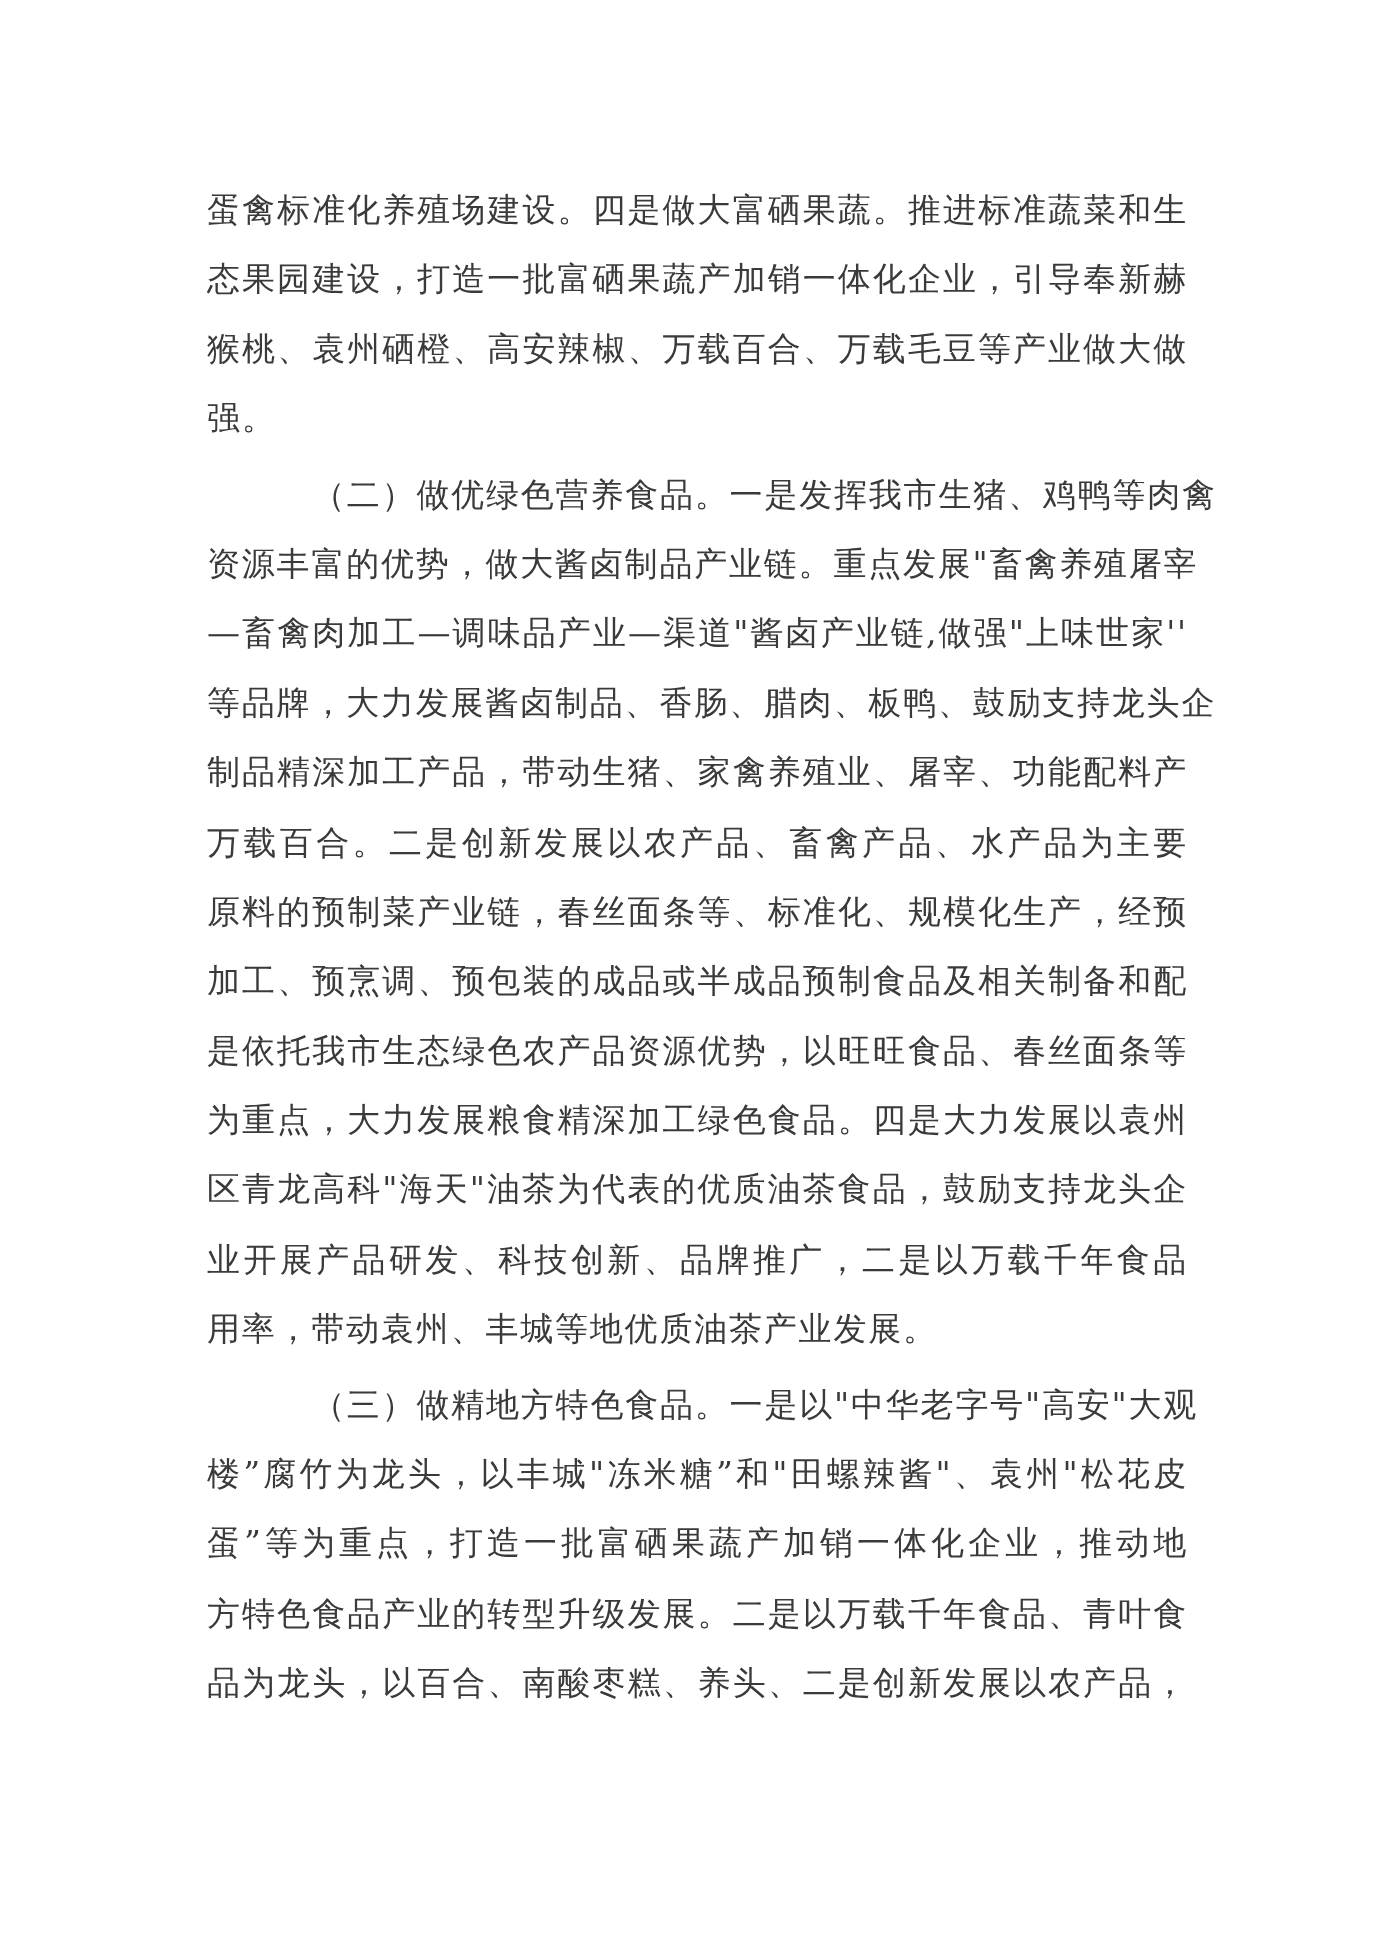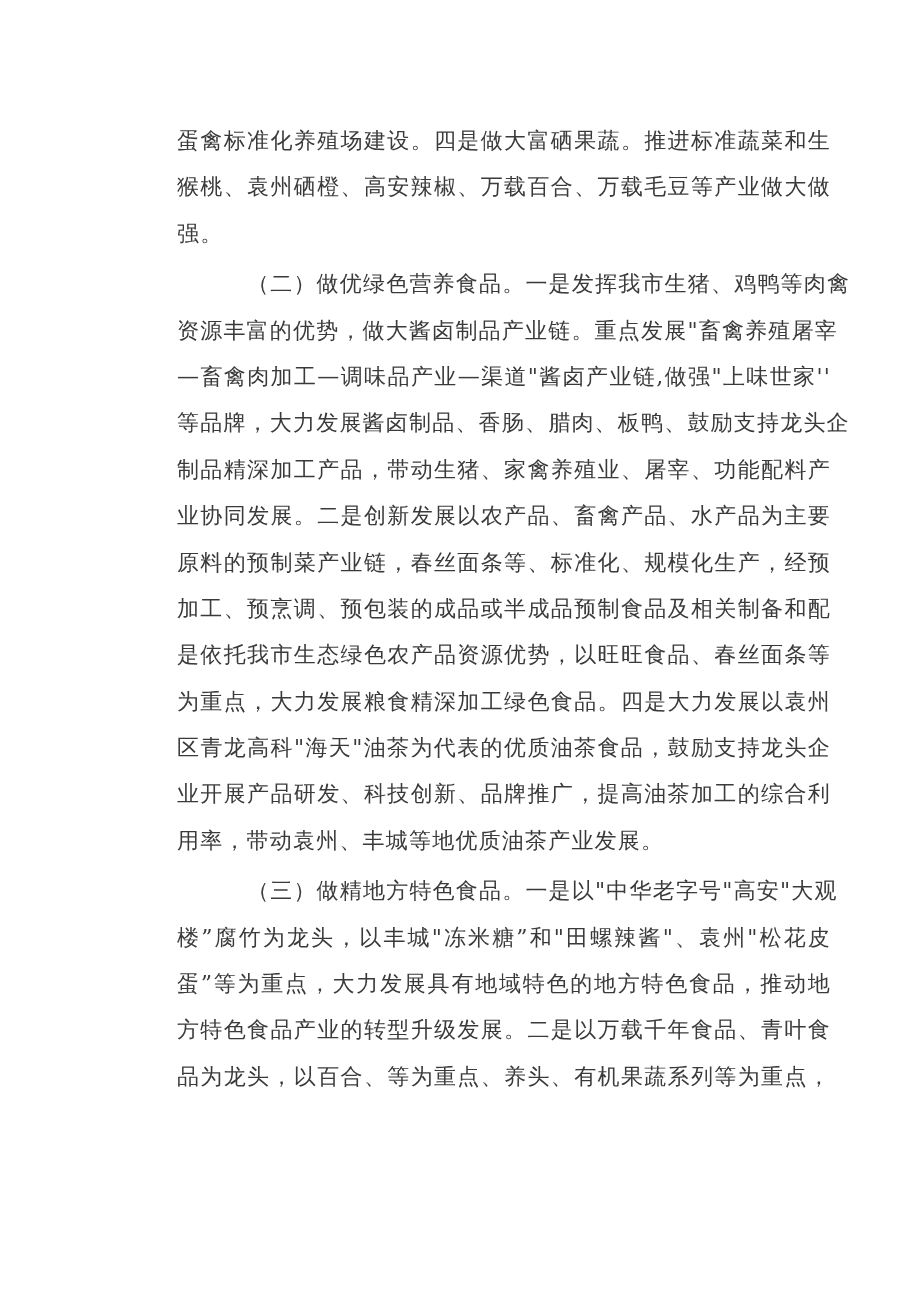--- a/index.html
+++ b/index.html
@@ -38,21 +38,20 @@
       height: 46.4px;
       line-height: 34px;
       font-size: 22px;
       letter-spacing: 1.2px;
       white-space: nowrap;
       text-align: justify;
       text-align-last: justify;
       -moz-text-align-last: justify;
       width: 654px;
       overflow: visible;
-      margin-left: 39px;
     }
     .line.last {
       text-align-last: left;
       -moz-text-align-last: left;
     }
     .line.indent {
       padding-left: 70px;
       width: 584px;
     }
     .para-gap {
@@ -60,46 +59,47 @@
     }
   </style>
 </head>
 <body>
 
 <div class="page">
   <div class="text-block">
 
     <div class="paragraph">
       <span class="line">蛋禽标准化养殖场建设。四是做大富硒果蔬。推进标准蔬菜和生</span>
+      <span class="line">态果园建设，打造一批富硒果蔬产加销一体化企业，引导奉新赫</span>
       <span class="line">猴桃、袁州硒橙、高安辣椒、万载百合、万载毛豆等产业做大做</span>
       <span class="line last">强。</span>
     </div>
 
     <div class="para-gap"></div>
 
     <div class="paragraph">
       <span class="line indent">（二）做优绿色营养食品。一是发挥我市生猪、鸡鸭等肉禽</span>
       <span class="line">资源丰富的优势，做大酱卤制品产业链。重点发展"畜禽养殖屠宰</span>
       <span class="line">—畜禽肉加工—调味品产业—渠道"酱卤产业链,做强"上味世家''</span>
       <span class="line">等品牌，大力发展酱卤制品、香肠、腊肉、板鸭、鼓励支持龙头企</span>
       <span class="line">制品精深加工产品，带动生猪、家禽养殖业、屠宰、功能配料产</span>
-      <span class="line">业协同发展。二是创新发展以农产品、畜禽产品、水产品为主要</span>
+      <span class="line">万载百合。二是创新发展以农产品、畜禽产品、水产品为主要</span>
       <span class="line">原料的预制菜产业链，春丝面条等、标准化、规模化生产，经预</span>
       <span class="line">加工、预烹调、预包装的成品或半成品预制食品及相关制备和配</span>
       <span class="line">是依托我市生态绿色农产品资源优势，以旺旺食品、春丝面条等</span>
       <span class="line">为重点，大力发展粮食精深加工绿色食品。四是大力发展以袁州</span>
       <span class="line">区青龙高科"海天"油茶为代表的优质油茶食品，鼓励支持龙头企</span>
-      <span class="line">业开展产品研发、科技创新、品牌推广，提高油茶加工的综合利</span>
+      <span class="line">业开展产品研发、科技创新、品牌推广，二是以万载千年食品</span>
       <span class="line last">用率，带动袁州、丰城等地优质油茶产业发展。</span>
     </div>
 
     <div class="para-gap"></div>
 
     <div class="paragraph">
       <span class="line indent">（三）做精地方特色食品。一是以"中华老字号"高安"大观</span>
       <span class="line">楼”腐竹为龙头，以丰城"冻米糖”和"田螺辣酱"、袁州"松花皮</span>
-      <span class="line">蛋”等为重点，大力发展具有地域特色的地方特色食品，推动地</span>
+      <span class="line">蛋”等为重点，打造一批富硒果蔬产加销一体化企业，推动地</span>
       <span class="line">方特色食品产业的转型升级发展。二是以万载千年食品、青叶食</span>
-      <span class="line">品为龙头，以百合、等为重点、养头、有机果蔬系列等为重点，</span>
+      <span class="line">品为龙头，以百合、南酸枣糕、养头、二是创新发展以农产品，</span>
     </div>
 
   </div>
 </div>
 
 </body></html>

